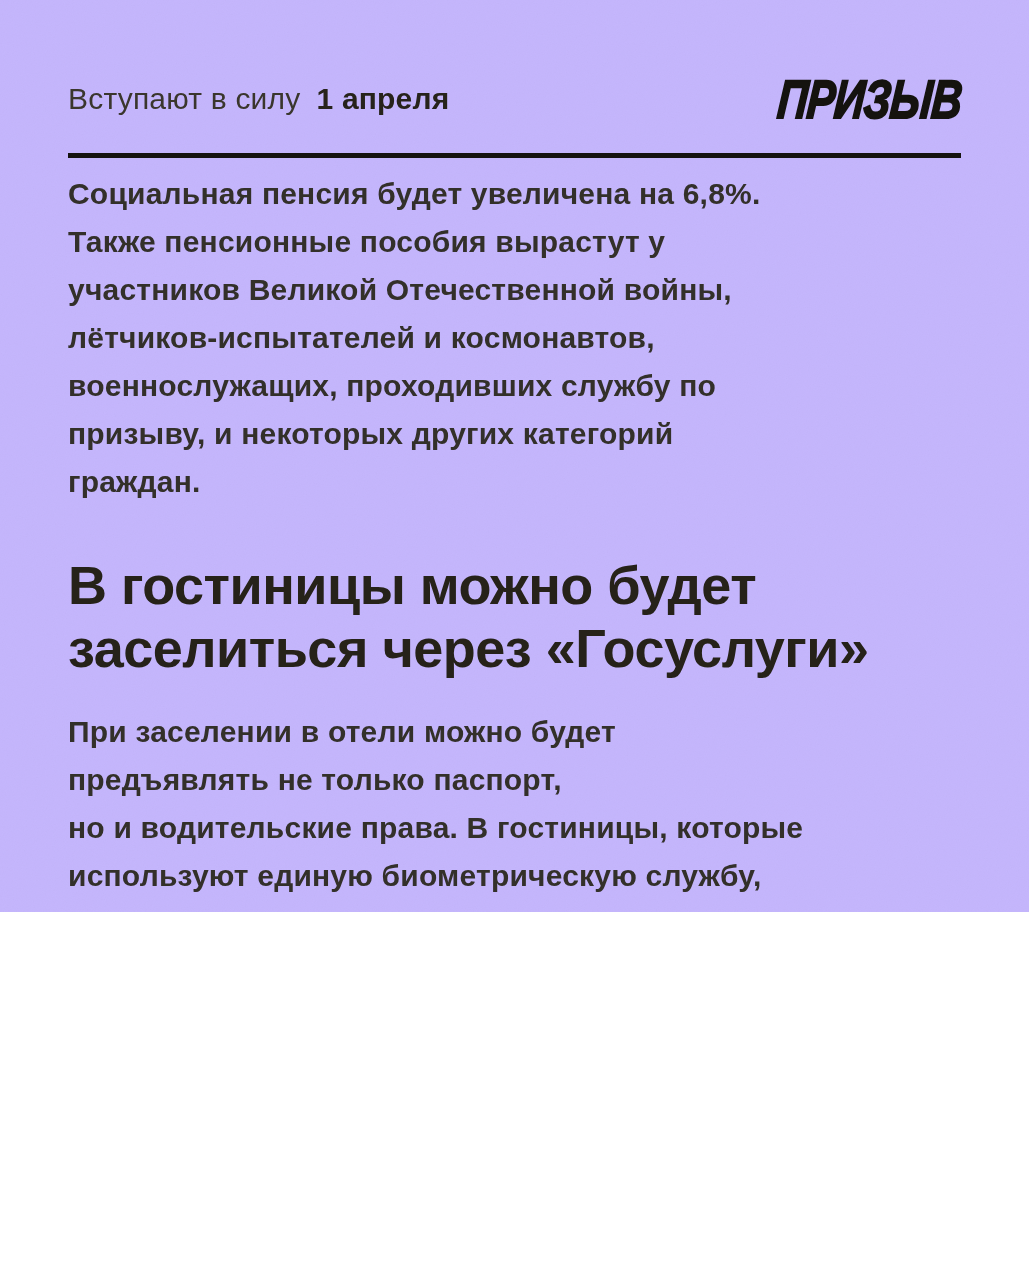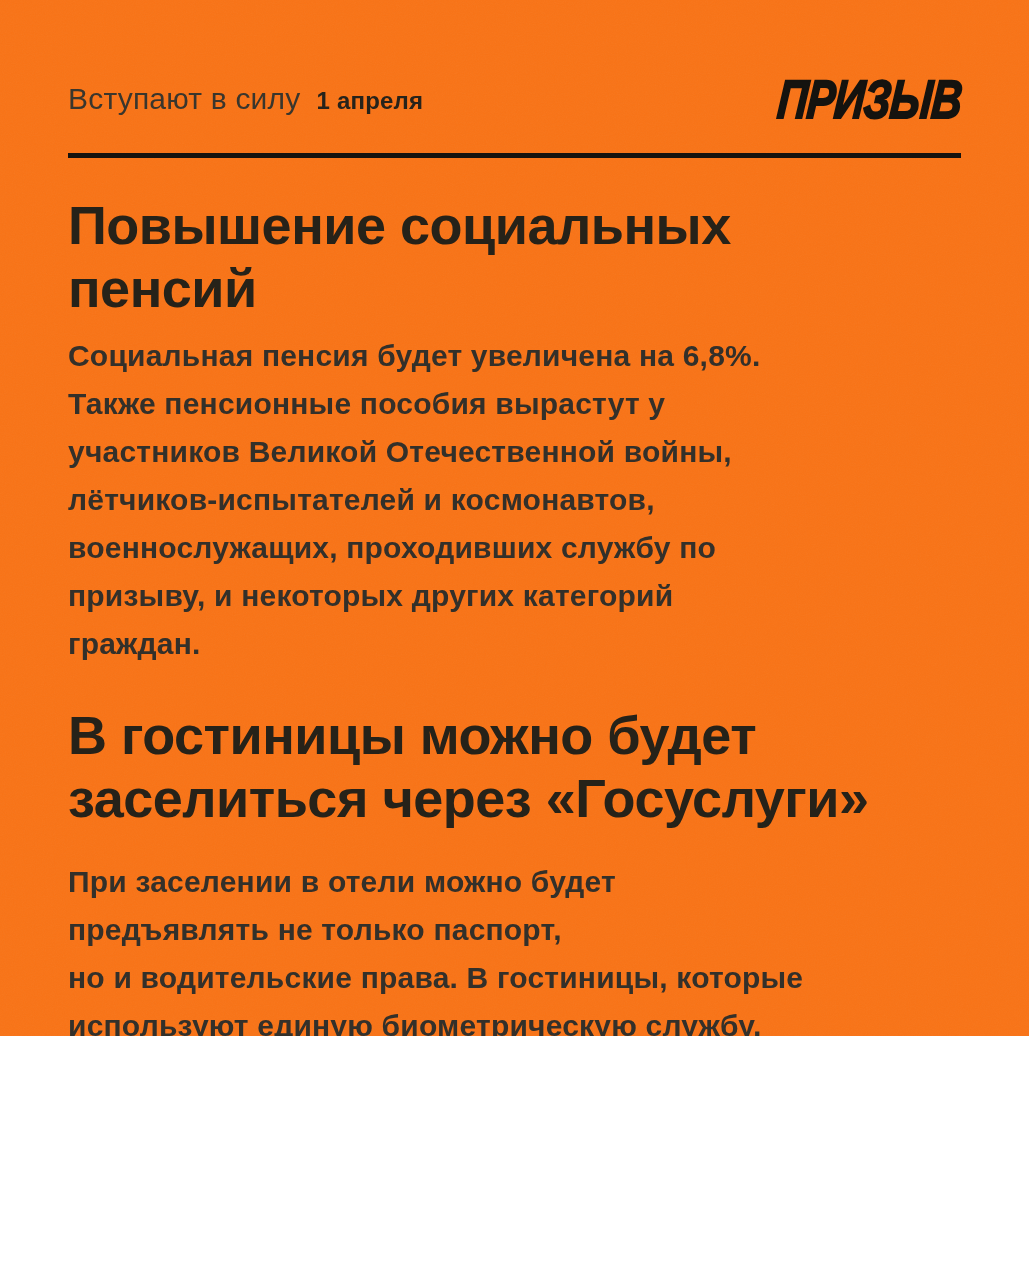--- a/index.html
+++ b/index.html
@@ -5,22 +5,22 @@
   html, body { margin: 0; padding: 0; }
   body {
     width: 1029px;
     height: 1280px;
     font-family: "Liberation Sans", sans-serif;
     -webkit-font-smoothing: antialiased;
   }
   .page {
     position: relative;
     width: 1029px;
-    height: 1036px;
-    background: #f97316;
+    height: 912px;
+    background: #c4b5fd;
     overflow: hidden;
   }
   .noise {
     position: absolute;
     inset: 0;
     width: 100%;
     height: 100%;
     opacity: 0.55;
     pointer-events: none;
   }
@@ -42,21 +42,21 @@
     align-items: baseline;
     gap: 16px;
   }
   .kicker {
     font-size: 30px;
     font-weight: 400;
     color: #3A362D;
     letter-spacing: 0.2px;
   }
   .kicker-date {
-    font-size: 24px;
+    font-size: 30px;
     font-weight: 700;
     color: #27231B;
     letter-spacing: 0.2px;
   }
   .logo {
     font-size: 54px;
     font-weight: 900;
     font-style: italic;
     color: #15130F;
     letter-spacing: -1px;
@@ -85,21 +85,21 @@
   .body-text {
     margin: 12px 0 0 0;
     font-size: 30px;
     line-height: 48px;
     font-weight: 700;
     color: #33302A;
     letter-spacing: 0.2px;
     white-space: pre-line;
   }
   .body-text.second { margin-top: 28px; }
-  .heading.second { margin-top: 36px; }
+  .heading.second { margin-top: 48px; }
   
   .footer {
     margin-top: 22px;
     text-align: center;
     font-size: 28px;
     font-weight: 400;
     color: #35322B;
     letter-spacing: 7px;
   }
 </style>
@@ -124,22 +124,20 @@
     <div class="header">
       <div class="kicker-wrap">
         <span class="kicker">Вступают в силу</span>
         <span class="kicker-date">1 апреля</span>
       </div>
       <div class="logo">ПРИЗЫВ</div>
     </div>
 
     <div class="rule"></div>
 
-    <h1 class="heading">Повышение социальных
-пенсий</h1>
     <p class="body-text">Социальная пенсия будет увеличена на 6,8%.
 Также пенсионные пособия вырастут у
 участников Великой Отечественной войны,
 лётчиков-испытателей и космонавтов,
 военнослужащих, проходивших службу по
 призыву, и некоторых других категорий
 граждан.</p>
 
     <h1 class="heading second">В гостиницы можно будет
 заселиться через «Госуслуги»</h1>

